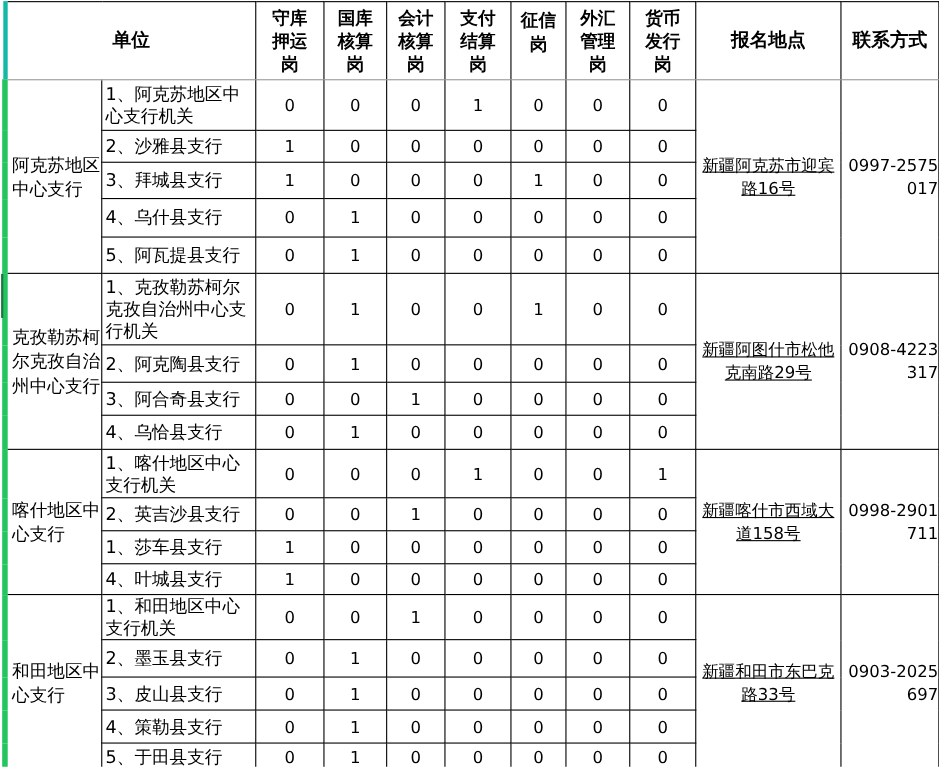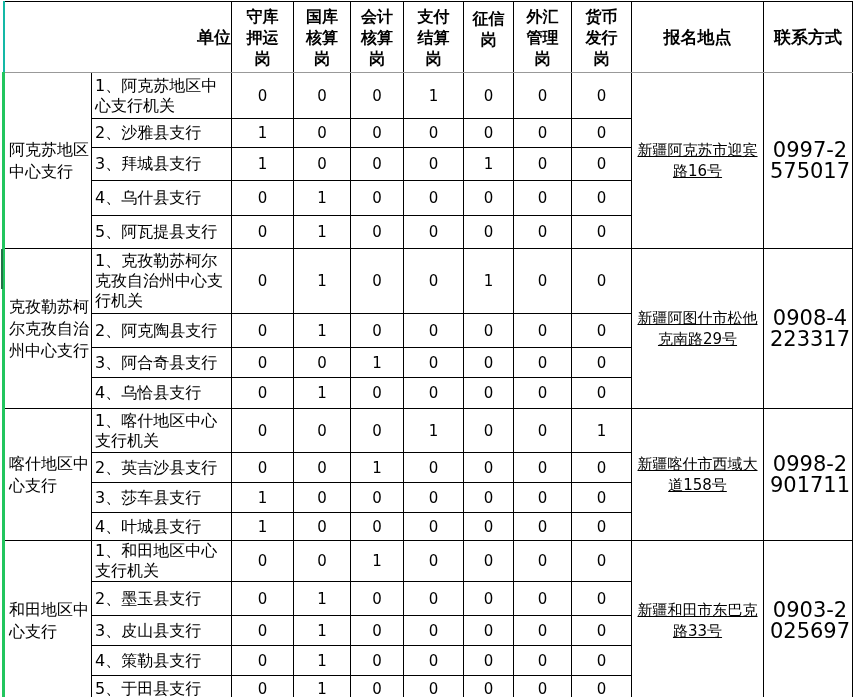--- a/index.html
+++ b/index.html
@@ -19,26 +19,26 @@
     }
     .sheet th {
       font-family: "DejaVu Serif", serif;
       font-weight: bold;
       font-size: 16px;
       line-height: 21px;
     }
     .sheet th.wide { font-size: 17px; }
     .sheet th.post { padding: 0 3px; text-align: center; }
     .sheet td { font-size: 15px; line-height: 20px; }
-    .sheet td.region { text-align: left; padding-left: 4px; font-size: 16px; line-height: 22px; border-left: 3px solid #22c55e; }
+    .sheet td.region { text-align: left; padding-left: 4px; font-size: 16px; line-height: 22px; border-left: 5px solid #22c55e; }
     .sheet td.branch { text-align: left; padding-left: 3px; font-size: 16px; line-height: 20px; white-space: normal; word-break: break-all; }
     .sheet td.addr { font-size: 15px; line-height: 21px; padding: 0 4px; text-decoration: underline; }
-    .sheet td.phone { text-align: center; padding-left: 4px; font-size: 21px; line-height: 21px; word-break: break-all; }
+    .sheet td.phone { text-align: right; padding-left: 4px; font-size: 15px; line-height: 21px; word-break: break-all; }
     .sheet td.val { font-size: 15px; }
-    .sheet tr.header th:first-child { border-left: 2px solid #14b8a6; text-align: right; }
+    .sheet tr.header th:first-child { border-left: 4px solid #14b8a6; }
     .sheet tr.header th { border-bottom: 1px solid #999; }
     .green-bar { position: absolute; left: 1px; top: 249px; width: 2px; height: 40px; background: #217346; }
   </style>
 </head>
 <body>
 
 <table class="sheet">
   <colgroup>
     <col style="width:88px">
     <col style="width:140px">
@@ -178,21 +178,21 @@
         <td class="branch">2、英吉沙县支行</td>
         <td class="val">0</td>
         <td class="val">0</td>
         <td class="val">1</td>
         <td class="val">0</td>
         <td class="val">0</td>
         <td class="val">0</td>
         <td class="val">0</td>
       </tr>
       <tr style="height: 30px;">
-        <td class="branch">3、莎车县支行</td>
+        <td class="branch">1、莎车县支行</td>
         <td class="val">1</td>
         <td class="val">0</td>
         <td class="val">0</td>
         <td class="val">0</td>
         <td class="val">0</td>
         <td class="val">0</td>
         <td class="val">0</td>
       </tr>
       <tr style="height: 28px;">
         <td class="branch">4、叶城县支行</td>

